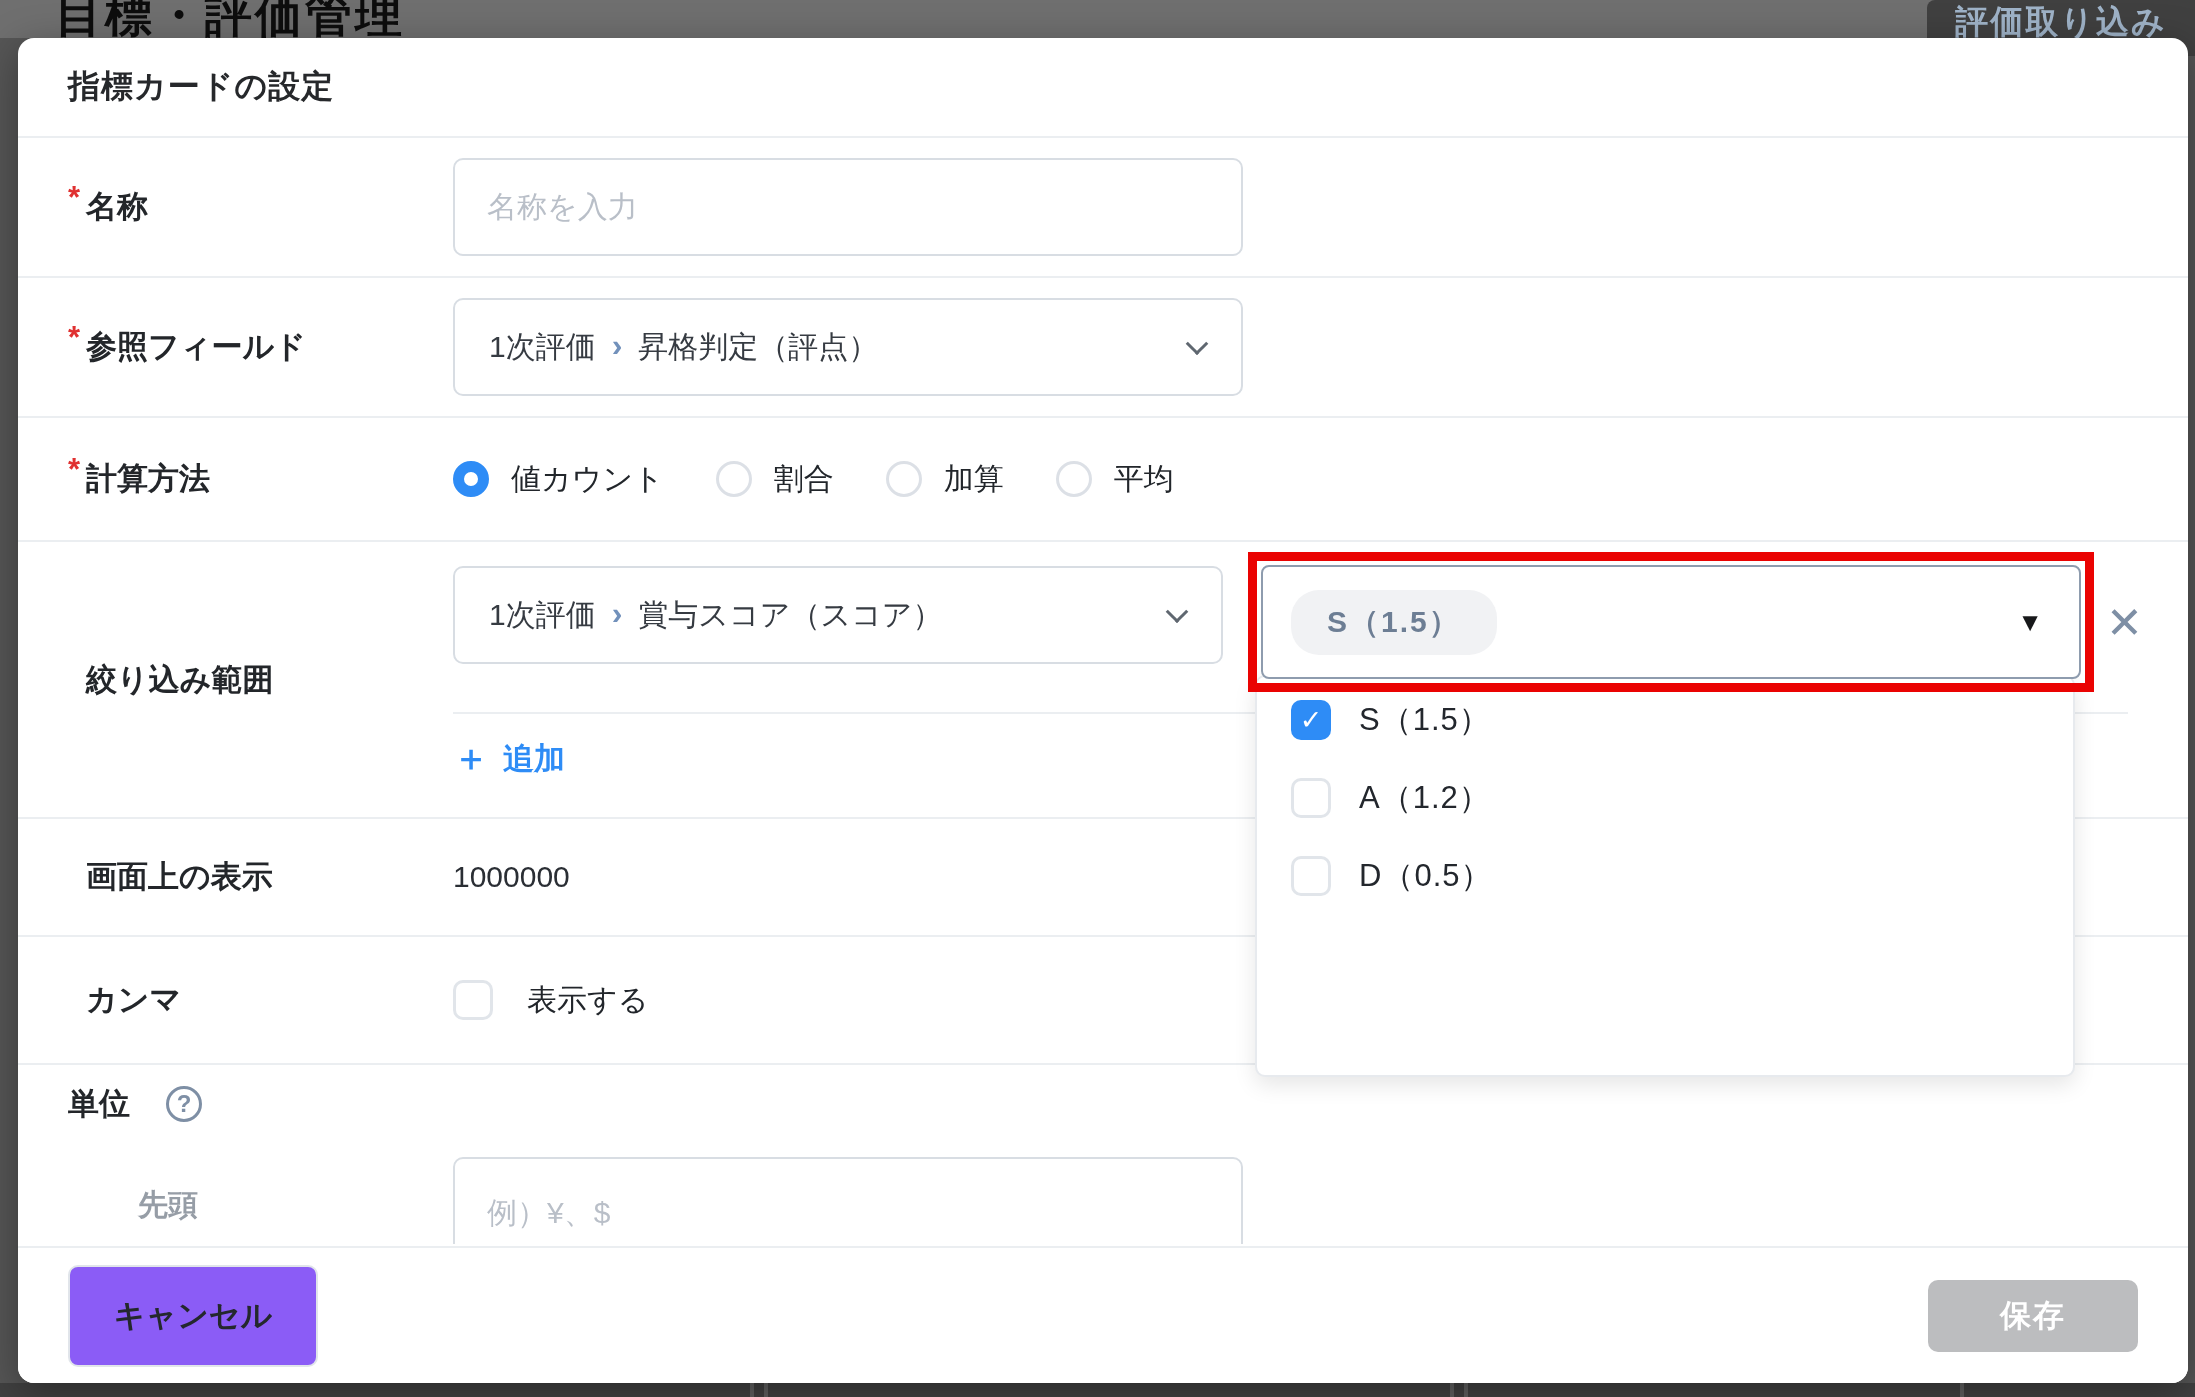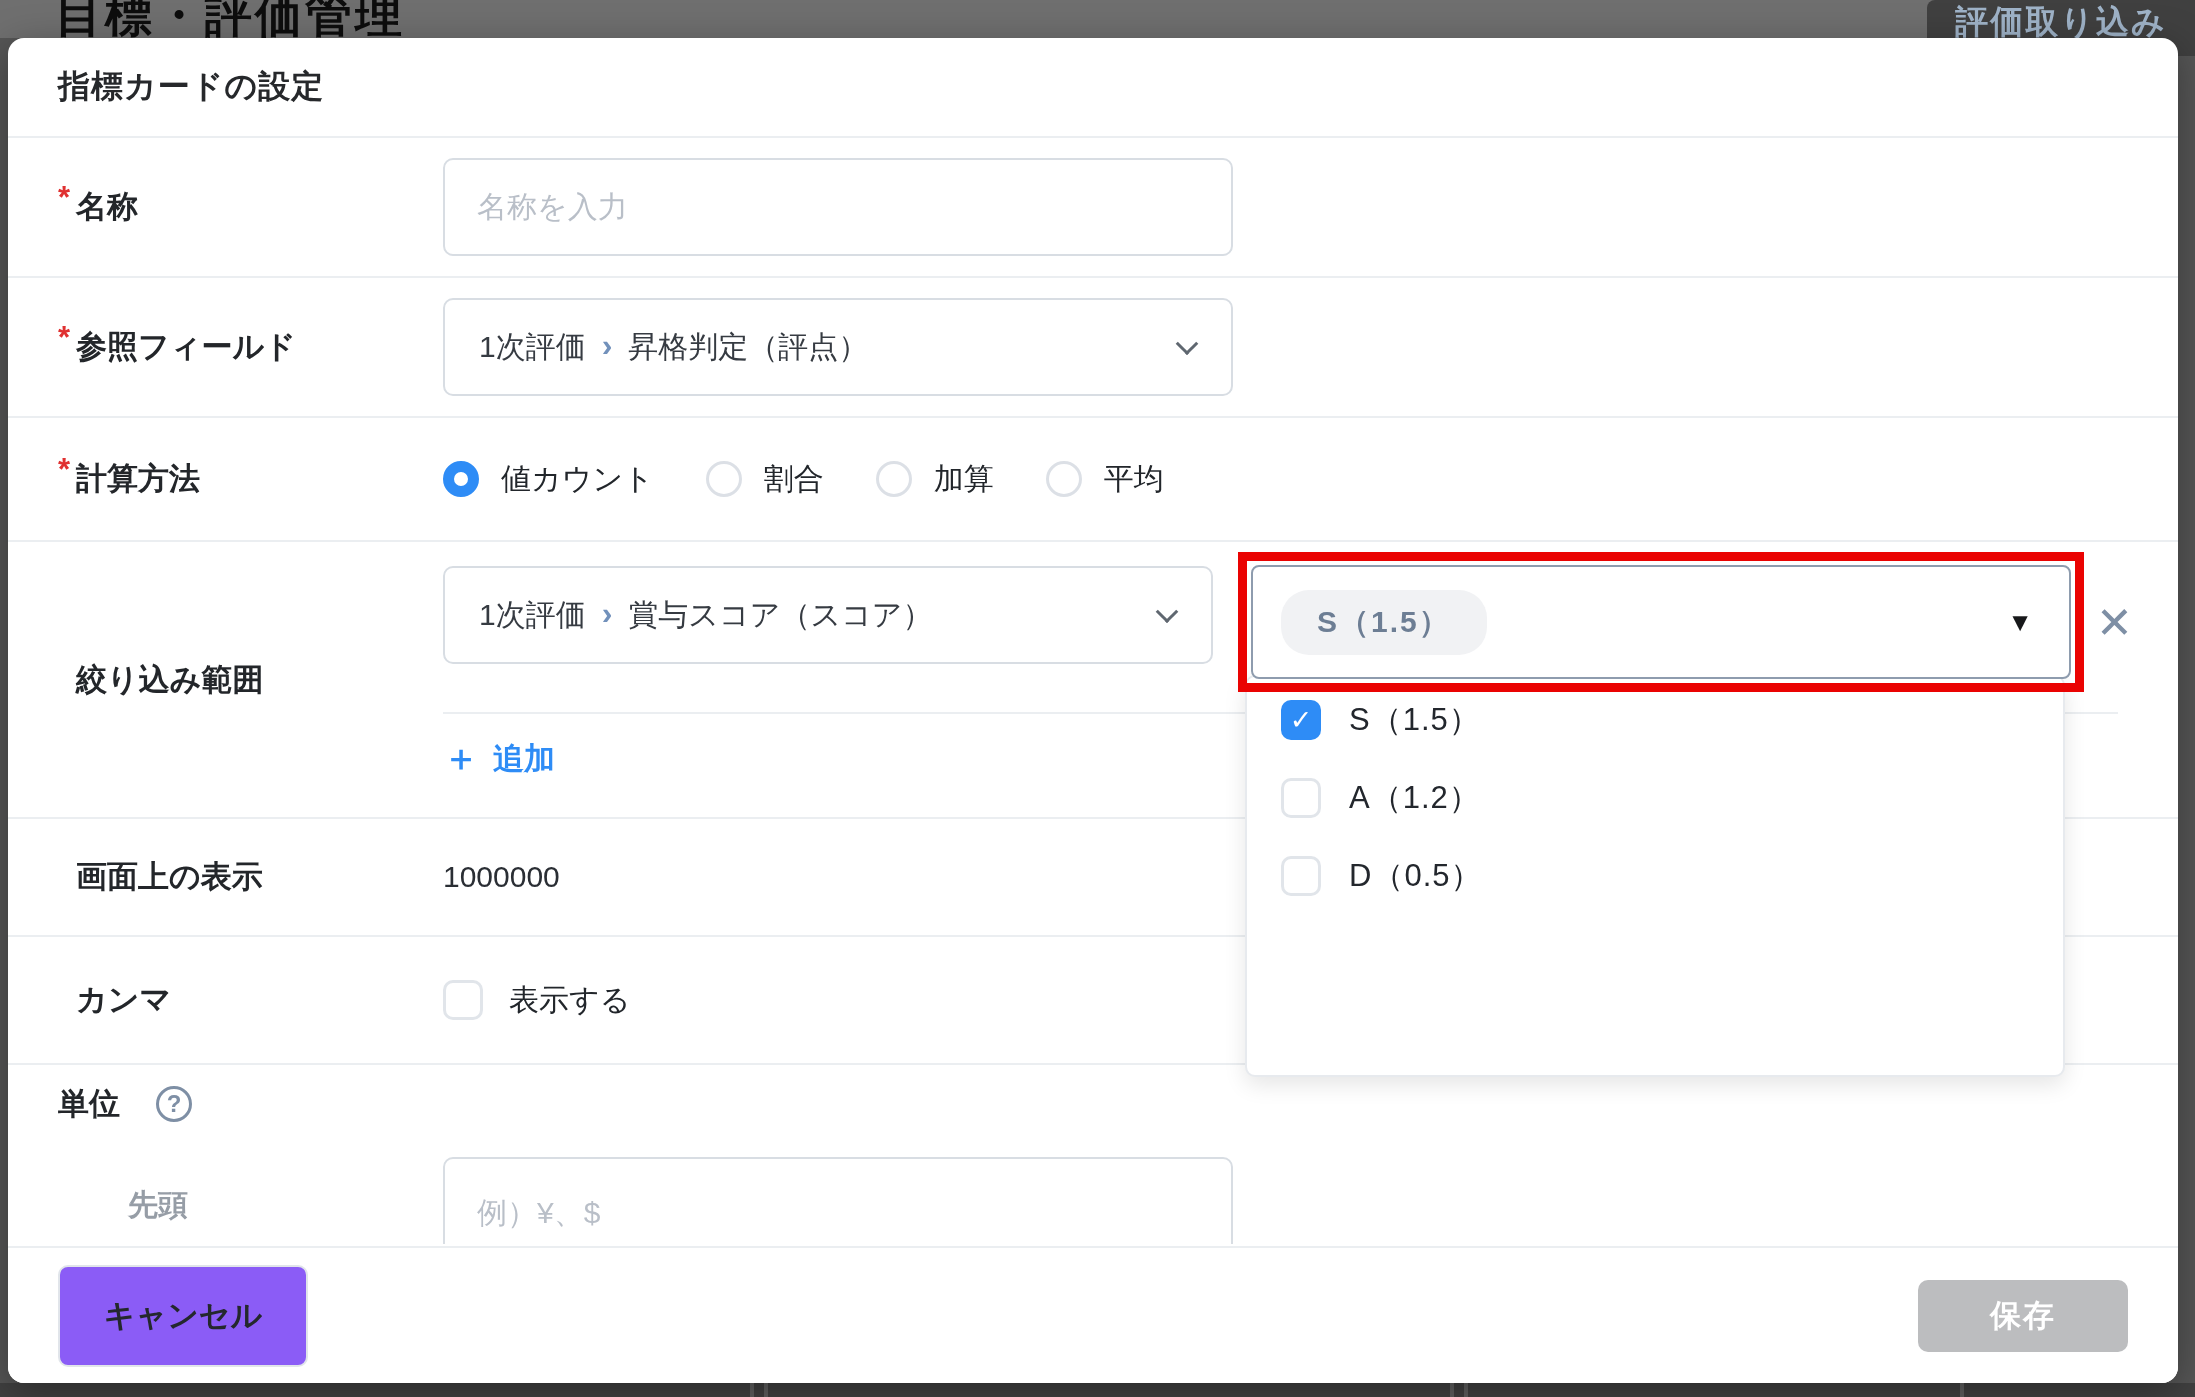--- a/index.html
+++ b/index.html
@@ -8,21 +8,21 @@
 
   
   .bg-top { position:absolute; left:0; top:0; width:2195px; height:38px; background:#6f6f6f; overflow:visible; z-index:1; }
   .bg-title { position:absolute; left:55px; top:-16px; font-size:47px; font-weight:900; color:#0d0d0d; letter-spacing:3px; white-space:nowrap; }
   .bg-import-btn { position:absolute; right:0; top:0; width:268px; height:56px; background:#404040; border-radius:8px 0 0 8px; color:#9fb3c8; font-size:33px; font-weight:700; letter-spacing:2px; display:flex; align-items:center; justify-content:center; z-index:2; }
   .bg-import-btn span { transform:translateY(-6px); }
   .bg-bottom { position:absolute; left:0; bottom:0; width:2195px; height:14px; background:#414141; z-index:1; }
   .bg-bottom i { position:absolute; top:0; width:4px; height:14px; background:#616161; }
 
   
-  .modal { position:absolute; left:8px; top:38px; width:2170px; height:1345px; background:#ffffff; border-radius:16px; overflow:hidden; z-index:10; box-shadow:0 10px 40px rgba(0,0,0,.35); }
+  .modal { position:absolute; left:18px; top:38px; width:2170px; height:1345px; background:#ffffff; border-radius:16px; overflow:hidden; z-index:10; box-shadow:0 10px 40px rgba(0,0,0,.35); }
   .modal-header { height:100px; display:flex; align-items:center; padding:0 50px; border-bottom:2px solid #ebeef1; }
   .modal-title { font-size:32px; font-weight:700; color:#26282b; letter-spacing:1px; }
 
   .row { position:relative; display:flex; align-items:center; padding:0 50px; border-bottom:2px solid #ebeef1; }
   .row-label { width:385px; font-size:31px; font-weight:700; color:#23262a; position:relative; padding-left:18px; }
   .row-label .req { position:absolute; left:0; top:-6px; color:#e03131; font-size:31px; font-weight:700; }
   .row-label.no-req { padding-left:18px; }
 
   .text-input, .select-box { height:98px; border:2px solid #d8dde3; border-radius:10px; background:#fff; font-size:30px; color:#363b42; }
   .text-input { width:790px; padding:0 32px; outline:none; }
@@ -63,21 +63,21 @@
 
   
   .dropdown-panel { position:absolute; left:1237px; top:637px; width:820px; height:402px; background:#fff; border:2px solid #e7eaee; border-radius:10px; box-shadow:0 8px 22px rgba(0,0,0,.10); z-index:40; padding-top:4px; }
   .dd-opt { height:78px; display:flex; align-items:center; gap:28px; padding:0 34px; cursor:pointer; }
   .checkbox { width:40px; height:40px; border-radius:10px; background:#fff; border:3px solid #e1e5ea; flex:0 0 auto; }
   .checkbox.checked { background:#2e8cf6; border:none; display:flex; align-items:center; justify-content:center; color:#fff; font-size:27px; font-weight:700; }
   .dd-text { font-size:31px; color:#23272d; letter-spacing:1px; }
 
   
   .plain-value { font-size:30px; color:#2a2e34; }
-  .comma-opt { display:flex; align-items:center; gap:26px; cursor:pointer; }
+  .comma-opt { display:flex; align-items:center; gap:34px; cursor:pointer; }
   .comma-text { font-size:30px; color:#22262b; }
 
   
   .unit-head { position:absolute; left:50px; top:18px; display:flex; align-items:center; gap:36px; }
   .unit-label { font-size:31px; font-weight:700; color:#23262a; }
   .help-icon { width:36px; height:36px; border:3px solid #7e8fa5; border-radius:50%; color:#7e8fa5; font-size:24px; font-weight:700; display:flex; align-items:center; justify-content:center; cursor:pointer; }
   .prefix-label { position:absolute; left:120px; top:120px; font-size:30px; font-weight:700; color:#969da6; }
   #prefix-input { position:absolute; left:435px; top:92px; width:790px; height:112px; }
 
   

